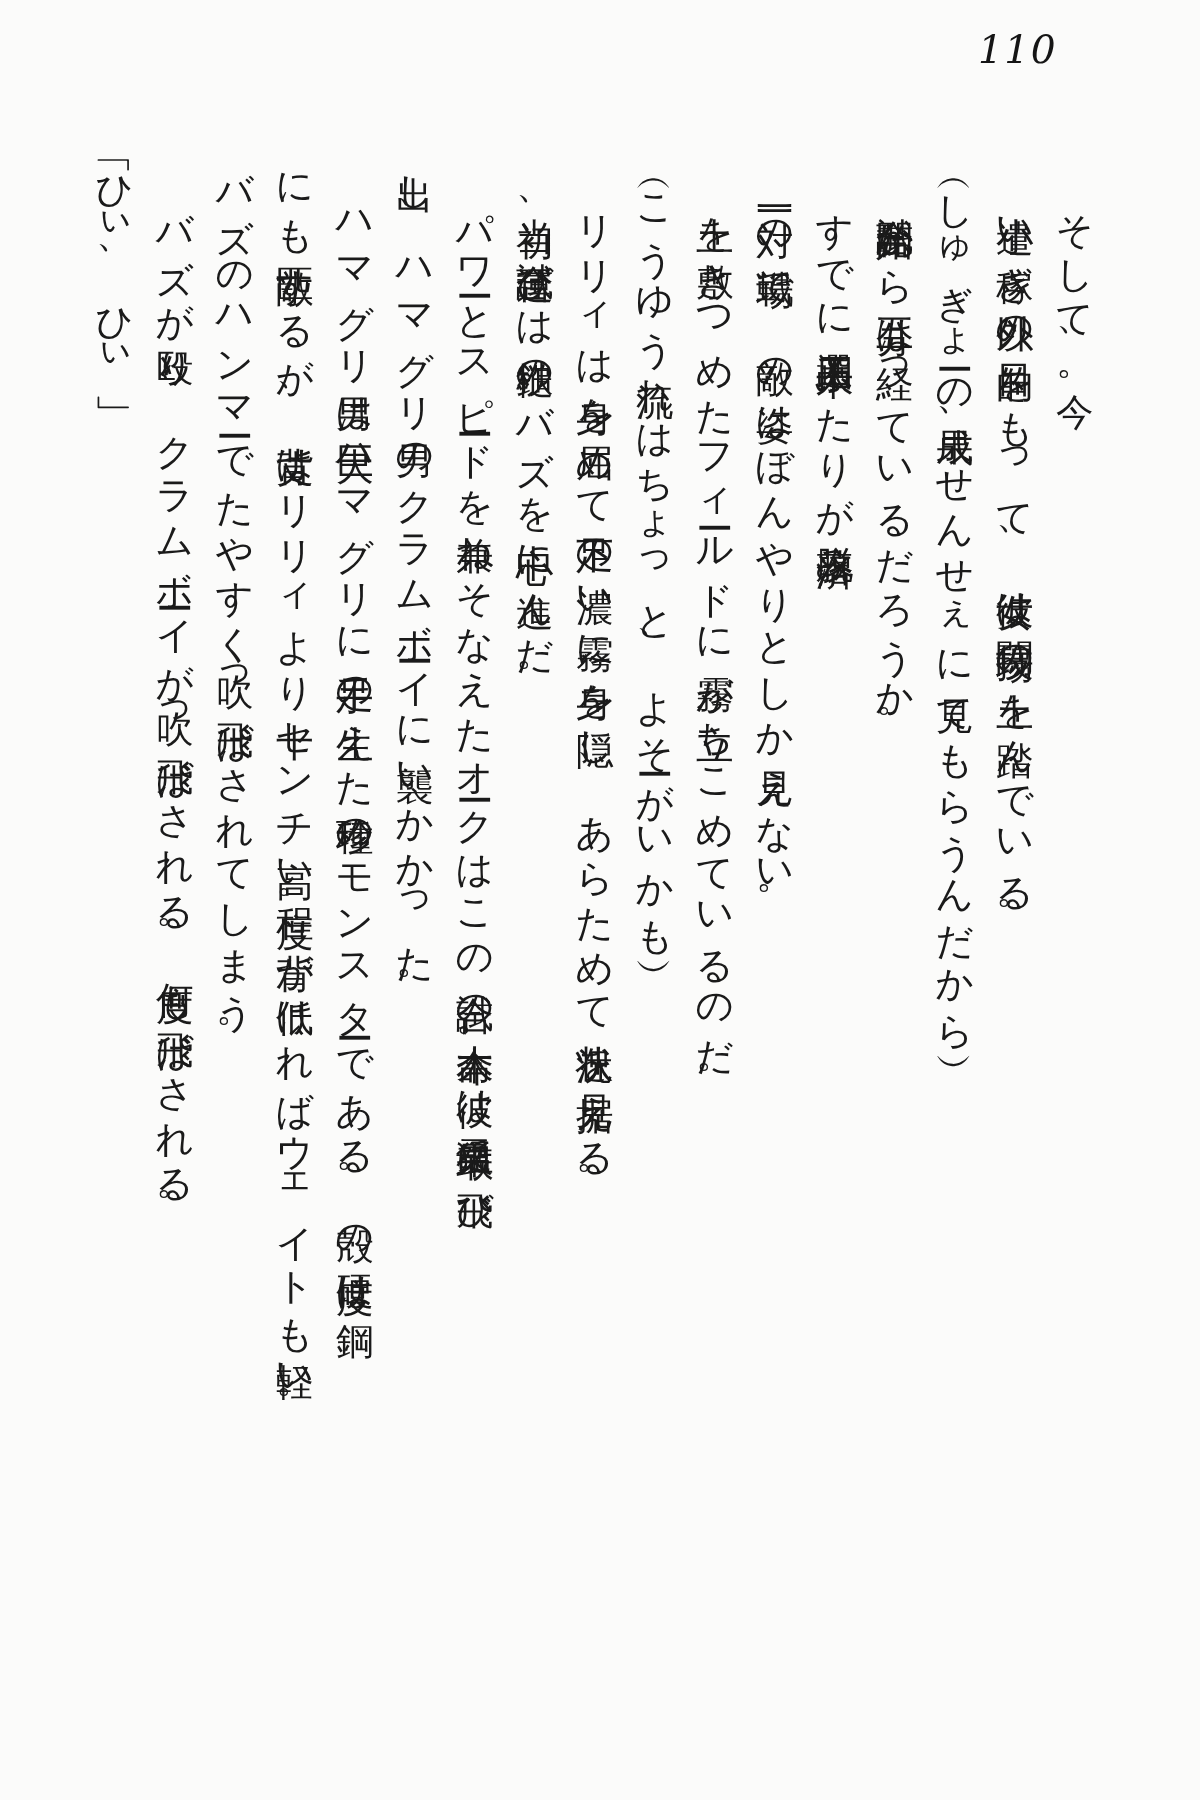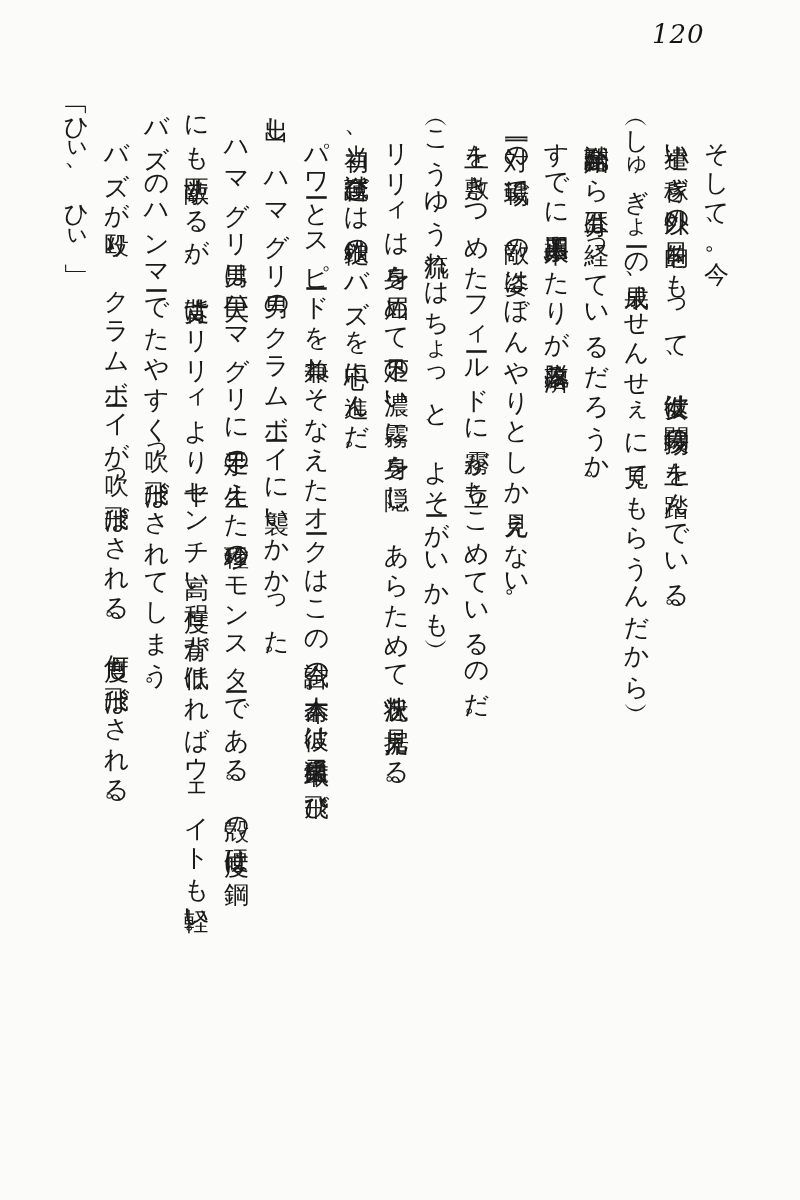--- a/index.html
+++ b/index.html
@@ -42,21 +42,21 @@
     font-family: "DejaVu Serif", serif;
   }
   .indent-full { padding-top: 27px; }
   .indent-half { padding-top: 13px; }
 </style>
 </head>
 <body>
 
 <div class="book-page">
 
-  <div class="page-number">120</div>
+  <div class="page-number">110</div>
 
   <div class="text-area">
     <div class="col indent-full">そして、今。</div>
     <div class="col indent-full">小遣い稼ぎ以外の目的をもって、彼女は闘技場の土を踏んでいる。</div>
     <div class="col indent-half">（しゅぎょーの成果、せんせぇに見てもらうんだから）</div>
     <div class="col indent-full">試合開始から五分は経っているだろうか。</div>
     <div class="col indent-full">すでに選手四人中ふたりが脱落済み。</div>
     <div class="col indent-full">一対一の戦場で、敵の姿はぼんやりとしか見えない。</div>
     <div class="col indent-full">土を敷きつめたフィールドに霧が立ちこめているのだ。</div>
     <div class="col indent-half">（こうゆう流れはちょっと、よそーがいかも）</div>

